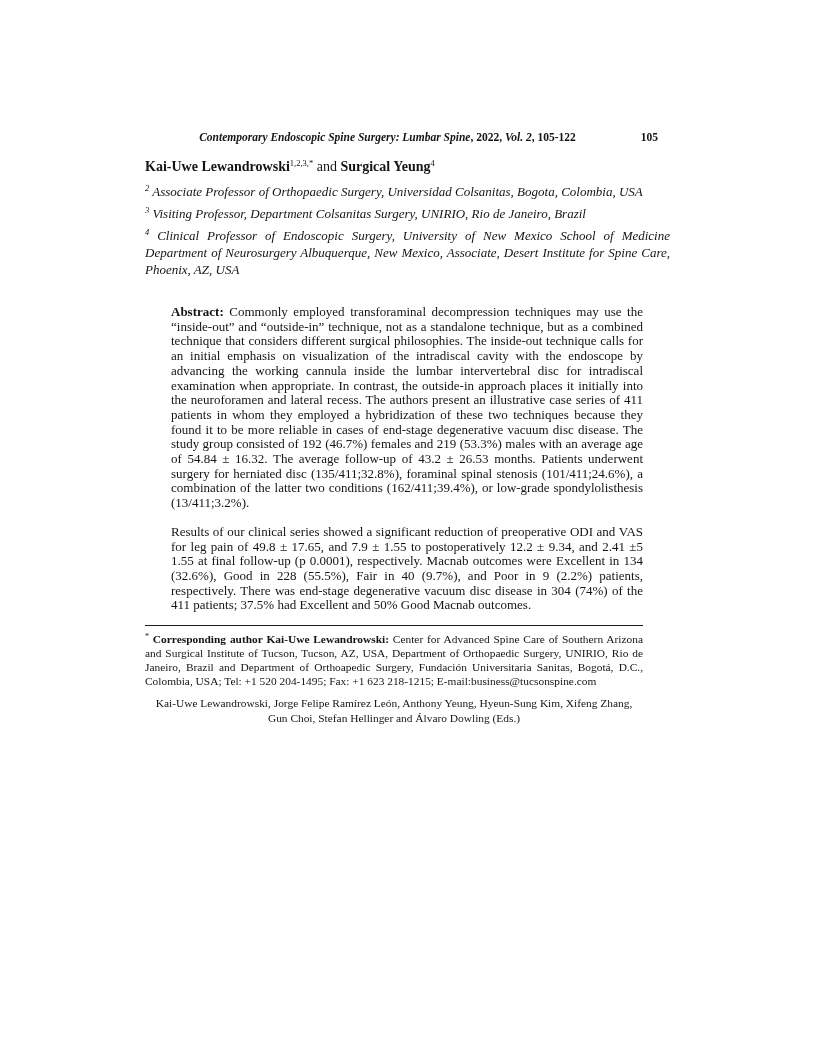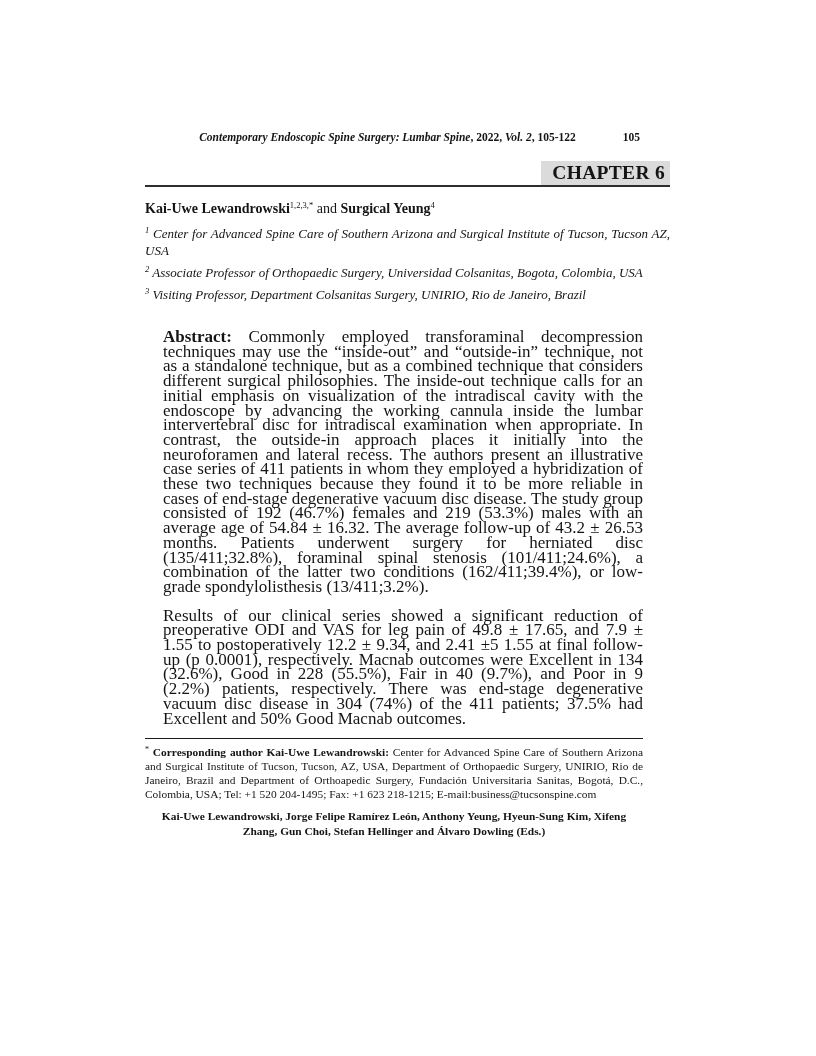--- a/index.html
+++ b/index.html
@@ -22,21 +22,21 @@
   
   .running-head {
     position: relative;
     font-size: 11.5px;
     font-weight: bold;
     height: 15px;
     line-height: 15px;
   }
   .rh-center { text-align: center; padding-right: 40px; white-space: nowrap; }
   .rh-italic { font-style: italic; }
-  .rh-pagenum { position: absolute; right: 30px; top: 0; font-weight: bold; }
+  .rh-pagenum { position: absolute; right: 12px; top: 0; font-weight: bold; }
 
   
   .chapter-row {
     margin-top: 16px;
     border-bottom: 2.5px solid #2e2e2e;
     text-align: right;
     line-height: 0;
   }
   .chapter-chip {
     display: inline-block;
@@ -73,22 +73,22 @@
     margin: 0 0 5px 0;
     font-style: italic;
     font-size: 13px;
     line-height: 17px;
     text-align: justify;
   }
   .affiliations sup { font-size: 8.5px; line-height: 0; vertical-align: 5px; }
 
   
   .abstract-section {
-    margin: 27px 27px 0 18px;
-    font-size: 17px;
+    margin: 27px 27px 0 26px;
+    font-size: 13px;
     line-height: 14.7px;
     text-align: justify;
   }
   .abstract-section p { margin: 0; }
   .abstract-section p + p { margin-top: 14px; }
   .abstract-label { font-weight: bold; }
 
   
   .footnote-section {
     margin: 12px 27px 0 0;
@@ -99,48 +99,45 @@
     text-align: justify;
   }
   .footnote-section p { margin: 0; font-family: Liberation Serif, serif; }
   .footnote-label { font-weight: bold; }
   .footnote-marker { font-size: 8px; vertical-align: 4px; }
 
   
   .colophon {
     margin: 8px 27px 0 0;
     text-align: center;
-    font-weight: bold;
+    font-weight: normal;
     font-size: 11.4px;
     line-height: 15px;
   }
   .colophon p { margin: 0; }
 </style>
 </head>
 <body>
 
 <div class="page">
   <div class="content">
 
     <div class="running-head">
       <div class="rh-center"><span class="rh-italic">Contemporary Endoscopic Spine Surgery: Lumbar Spine</span><span>, </span><span>2022</span><span>, </span><span class="rh-italic">Vol. 2</span><span>, </span><span>105-122</span></div>
       <span class="rh-pagenum">105</span>
     </div>
 
-    <div class="chapter-row">
-      <span class="chapter-chip">CHAPTER 6</span>
-    </div>
 
 
     <div class="authors-line"><span class="name">Kai-Uwe Lewandrowski</span><sup class="small-sup">1,2,3,*</sup><span> and </span><span class="name">Surgical Yeung</span><sup class="small-sup">4</sup></div>
 
     <div class="affiliations">
-      <p><sup>1</sup><span> Center for Advanced Spine Care of Southern Arizona and Surgical Institute of Tucson, Tucson AZ, USA</span></p>
       <p><sup>2</sup><span> Associate Professor of Orthopaedic Surgery, Universidad Colsanitas, Bogota, Colombia, USA</span></p>
       <p><sup>3</sup><span> Visiting Professor, Department Colsanitas Surgery, UNIRIO, Rio de Janeiro, Brazil</span></p>
+      <p><sup>4</sup><span> Clinical Professor of Endoscopic Surgery, University of New Mexico School of Medicine Department of Neurosurgery Albuquerque, New Mexico, Associate, Desert Institute for Spine Care, Phoenix, AZ, USA</span></p>
     </div>
 
     <div class="abstract-section">
       <p><span class="abstract-label">Abstract:</span><span> Commonly employed transforaminal decompression techniques may use the “inside-out” and “outside-in” technique, not as a standalone technique, but as a combined technique that considers different surgical philosophies. The inside-out technique calls for an initial emphasis on visualization of the intradiscal cavity with the endoscope by advancing the working cannula inside the lumbar intervertebral disc for intradiscal examination when appropriate. In contrast, the outside-in approach places it initially into the neuroforamen and lateral recess. The authors present an illustrative case series of 411 patients in whom they employed a hybridization of these two techniques because they found it to be more reliable in cases of end-stage degenerative vacuum disc disease. The study group consisted of 192 (46.7%) females and 219 (53.3%) males with an average age of 54.84 ± 16.32. The average follow-up of 43.2 ± 26.53 months. Patients underwent surgery for herniated disc (135/411;32.8%), foraminal spinal stenosis (101/411;24.6%), a combination of the latter two conditions (162/411;39.4%), or low-grade spondylolisthesis (13/411;3.2%).</span></p>
       <p>Results of our clinical series showed a significant reduction of preoperative ODI and VAS for leg pain of 49.8 ± 17.65, and 7.9 ± 1.55 to postoperatively 12.2 ± 9.34, and 2.41 ±5 1.55 at final follow-up (p 0.0001), respectively. Macnab outcomes were Excellent in 134 (32.6%), Good in 228 (55.5%), Fair in 40 (9.7%), and Poor in 9 (2.2%) patients, respectively. There was end-stage degenerative vacuum disc disease in 304 (74%) of the 411 patients; 37.5% had Excellent and 50% Good Macnab outcomes.</p>
     </div>
 
     <div class="footnote-section">
       <p><sup class="footnote-marker">*</sup><span class="footnote-label"> Corresponding author Kai-Uwe Lewandrowski:</span><span> Center for Advanced Spine Care of Southern Arizona and Surgical Institute of Tucson, Tucson, AZ, USA, Department of Orthopaedic Surgery, UNIRIO, Rio de Janeiro, Brazil and Department of Orthoapedic Surgery, Fundación Universitaria Sanitas, Bogotá, D.C., Colombia, USA; Tel: +1 520 204-1495; Fax: +1 623 218-1215; E-mail:business@tucsonspine.com</span></p>
     </div>

